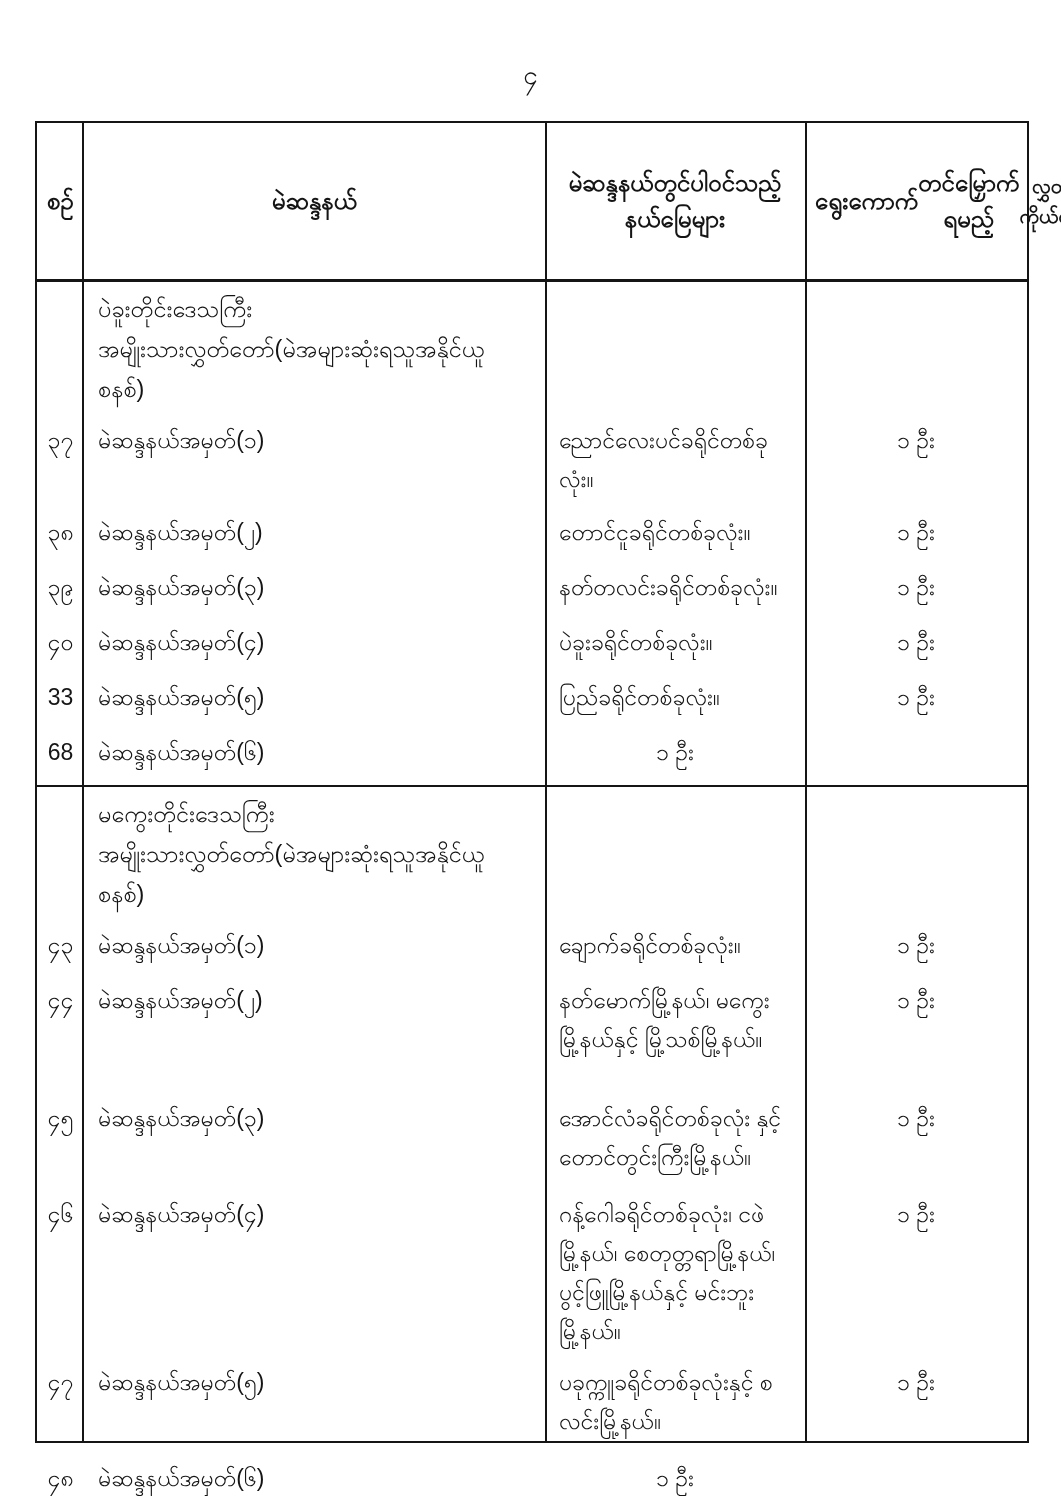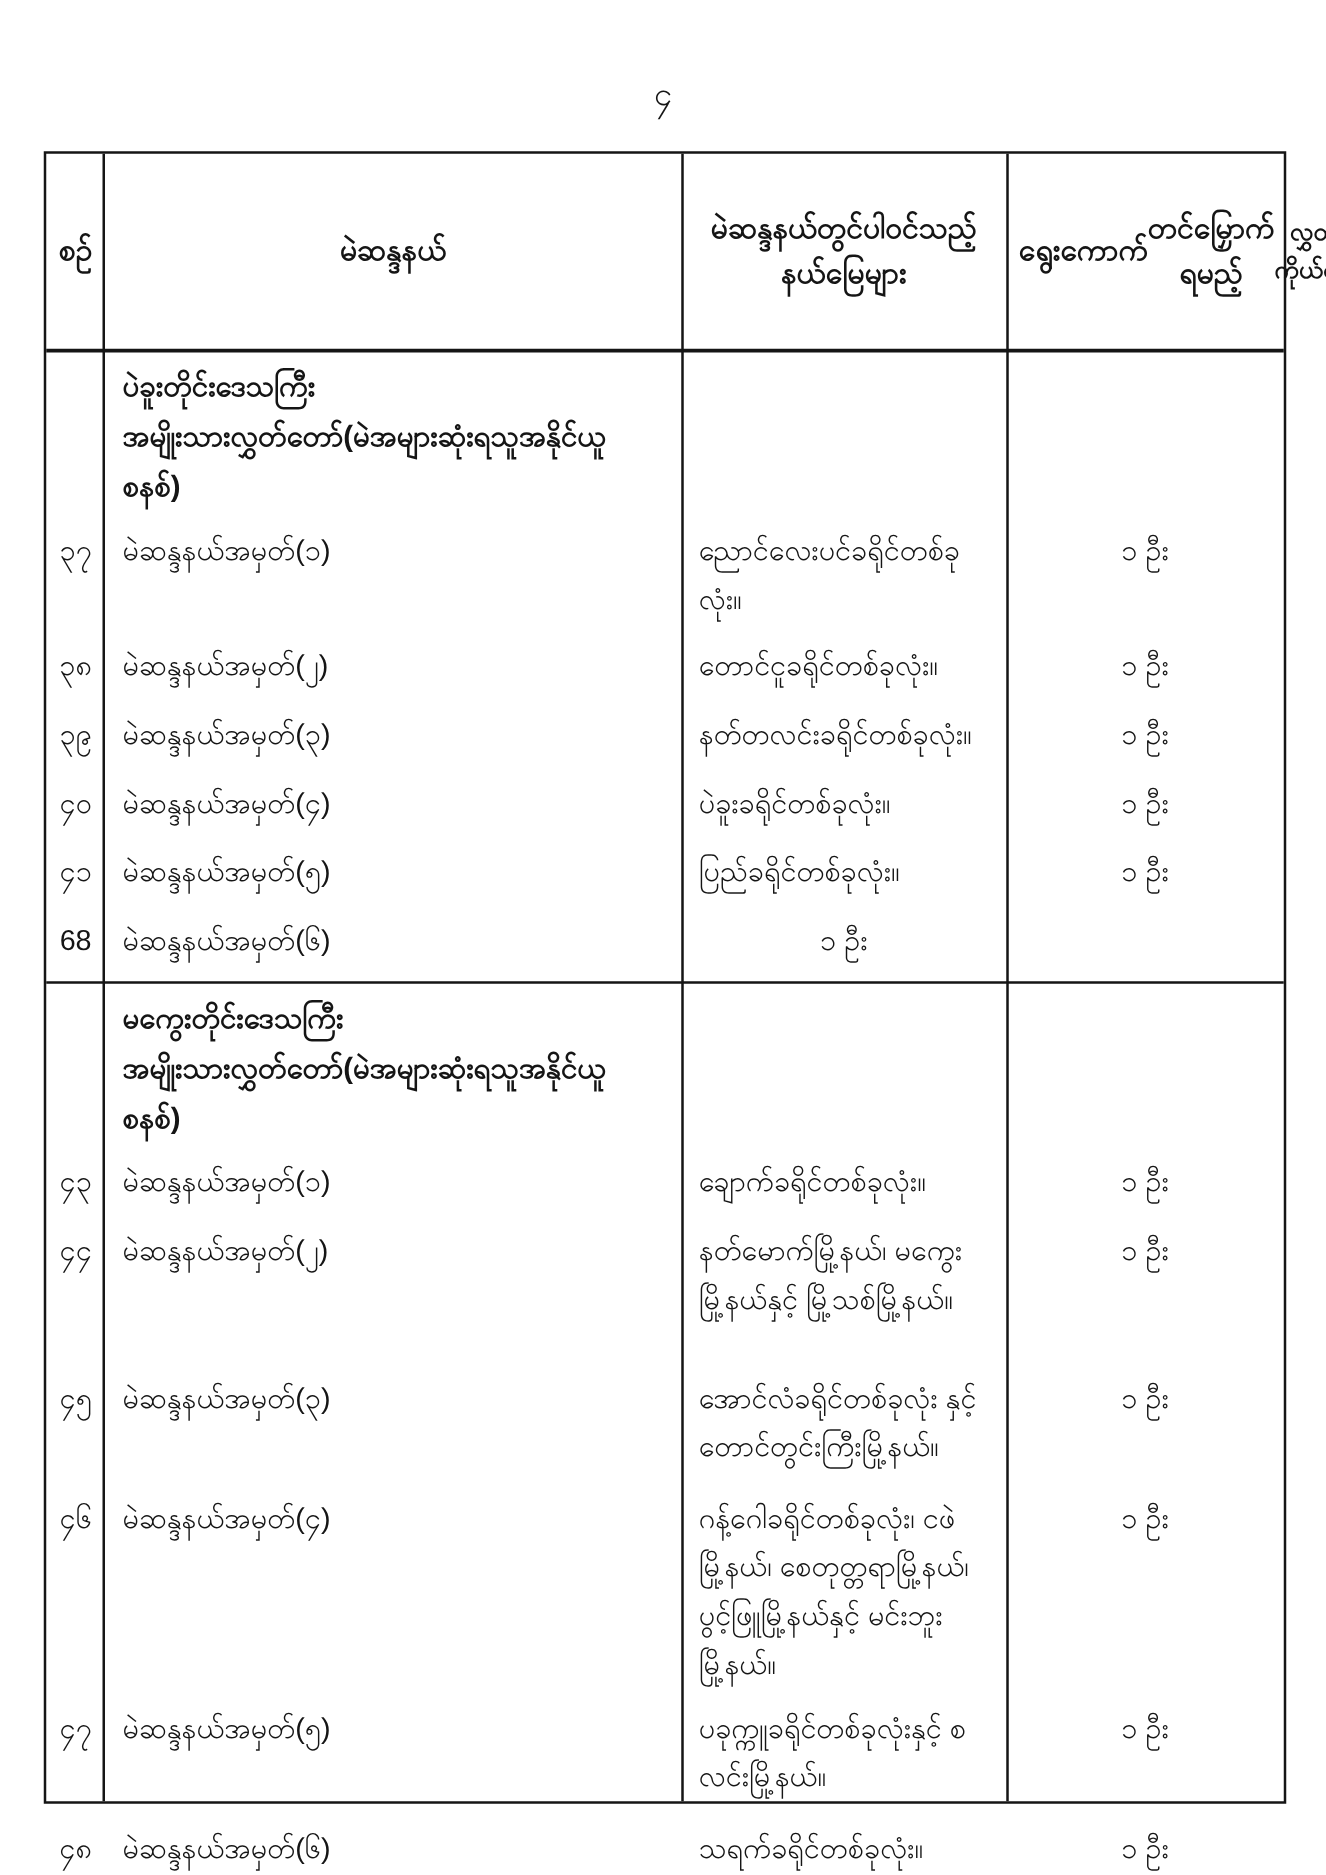--- a/index.html
+++ b/index.html
@@ -41,21 +41,21 @@
     padding: 4px 10px;
   }
   .hcell .hline { display: block; }
   .hcell .hsmall { font-size: 20px; }
 
   .section { border-bottom: 2px solid #151515; padding-top: 8px; }
   .section:last-child { border-bottom: none; }
 
   .section-head {
     margin-left: 61px; margin-right: 500px;
-    font-weight: bold; font-size: 23.5px; line-height: 1.7;
+    font-weight: normal; font-size: 23.5px; line-height: 1.7;
   }
   .rows { margin-top: 8px; }
 
   .entry { min-height: 55px; align-items: start; padding-top: 3px; }
   .entry .cell { font-size: 23px; line-height: 1.7; }
   .entry .no   { text-align: center; }
   .entry .cons { padding-left: 14px; }
   .entry .areas{ padding: 0 16px 0 14px; }
   .entry .cnt  { text-align: center; }
 
@@ -118,21 +118,21 @@
   </div>
 
   <div class="entry grid-row r4">
     <div class="cell no">၄၀</div>
     <div class="cell cons">မဲဆန္ဒနယ်အမှတ်(၄)</div>
     <div class="cell areas">ပဲခူးခရိုင်တစ်ခုလုံး။</div>
     <div class="cell cnt">၁ ဦး</div>
   </div>
 
   <div class="entry grid-row r5">
-    <div class="cell no">၄၁</div>
+    <div class="cell no">33</div>
     <div class="cell cons">မဲဆန္ဒနယ်အမှတ်(၅)</div>
     <div class="cell areas">ပြည်ခရိုင်တစ်ခုလုံး။</div>
     <div class="cell cnt">၁ ဦး</div>
   </div>
 
   <div class="entry grid-row r6">
     <div class="cell no">68</div>
     <div class="cell cons">မဲဆန္ဒနယ်အမှတ်(၆)</div>
     <div class="cell cnt">၁ ဦး</div>
   </div>
@@ -176,19 +176,18 @@
   <div class="entry grid-row r5">
     <div class="cell no">၄၇</div>
     <div class="cell cons">မဲဆန္ဒနယ်အမှတ်(၅)</div>
     <div class="cell areas">ပခုက္ကူခရိုင်တစ်ခုလုံးနှင့် စလင်းမြို့နယ်။</div>
     <div class="cell cnt">၁ ဦး</div>
   </div>
 
   <div class="entry grid-row r6">
     <div class="cell no">၄၈</div>
     <div class="cell cons">မဲဆန္ဒနယ်အမှတ်(၆)</div>
-    <div class="cell areas">သရက်ခရိုင်တစ်ခုလုံး။</div>
     <div class="cell cnt">၁ ဦး</div>
   </div>
 </div>
   </section>
 </div>
 </div>
 
 </body></html>

